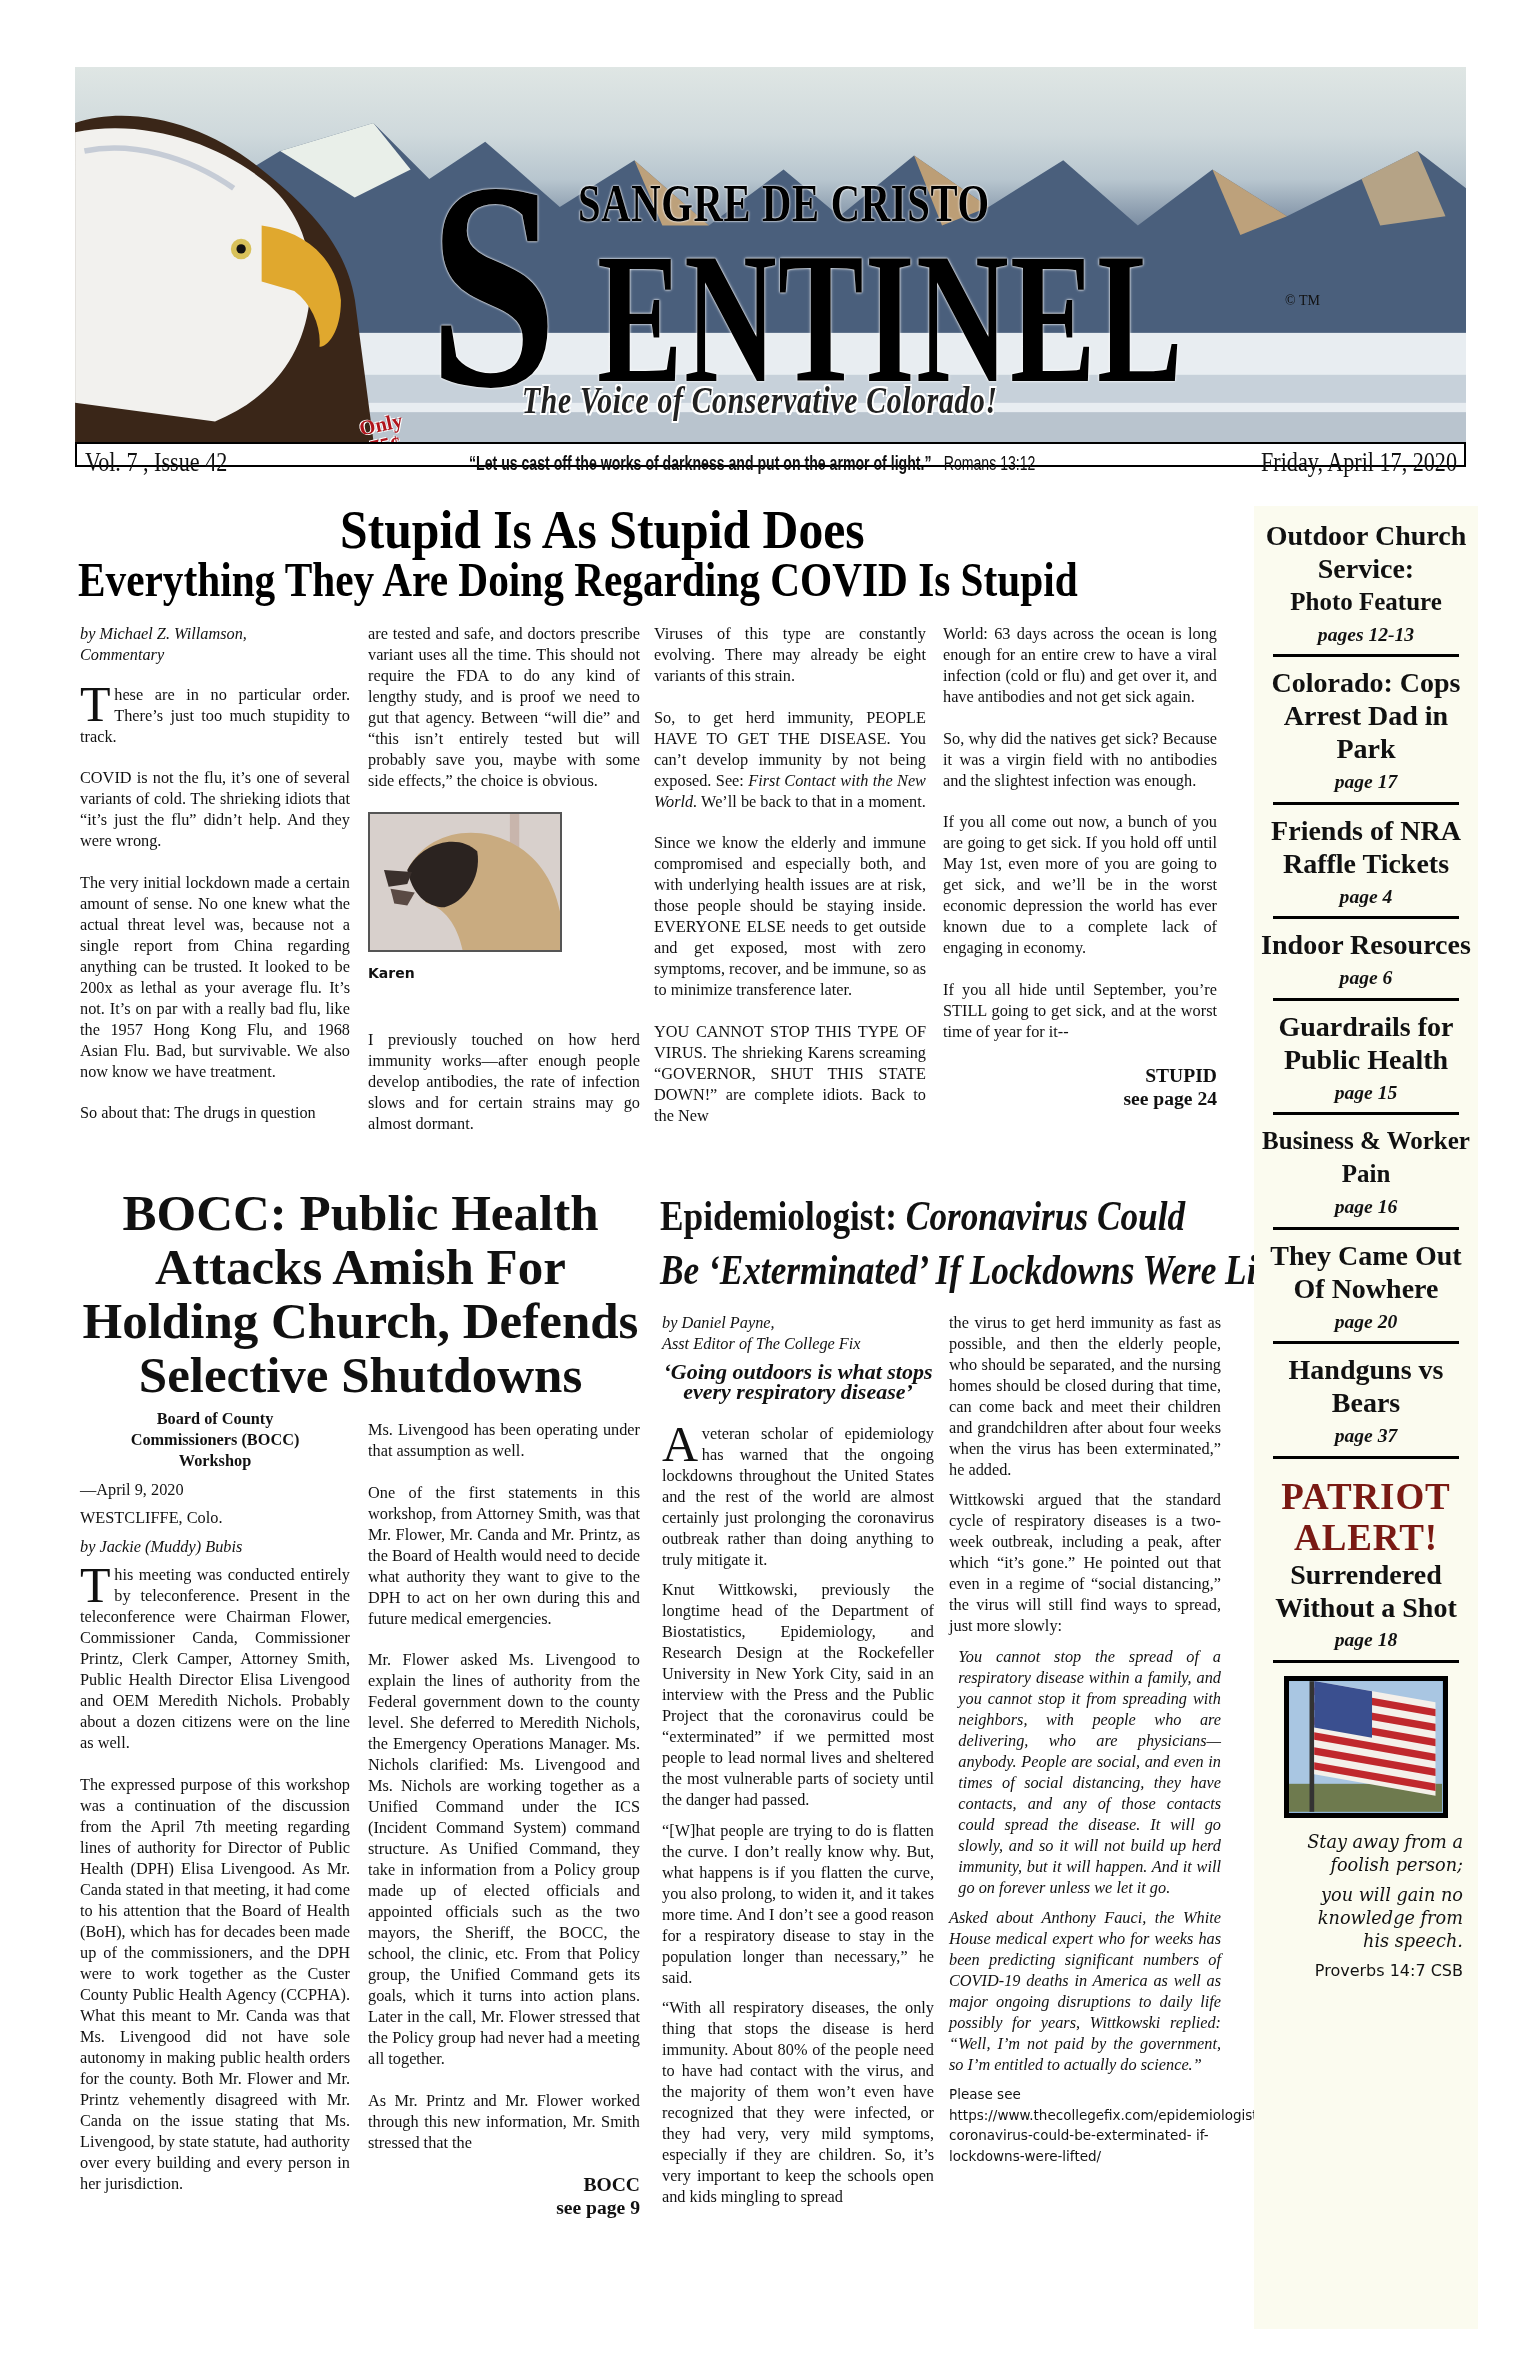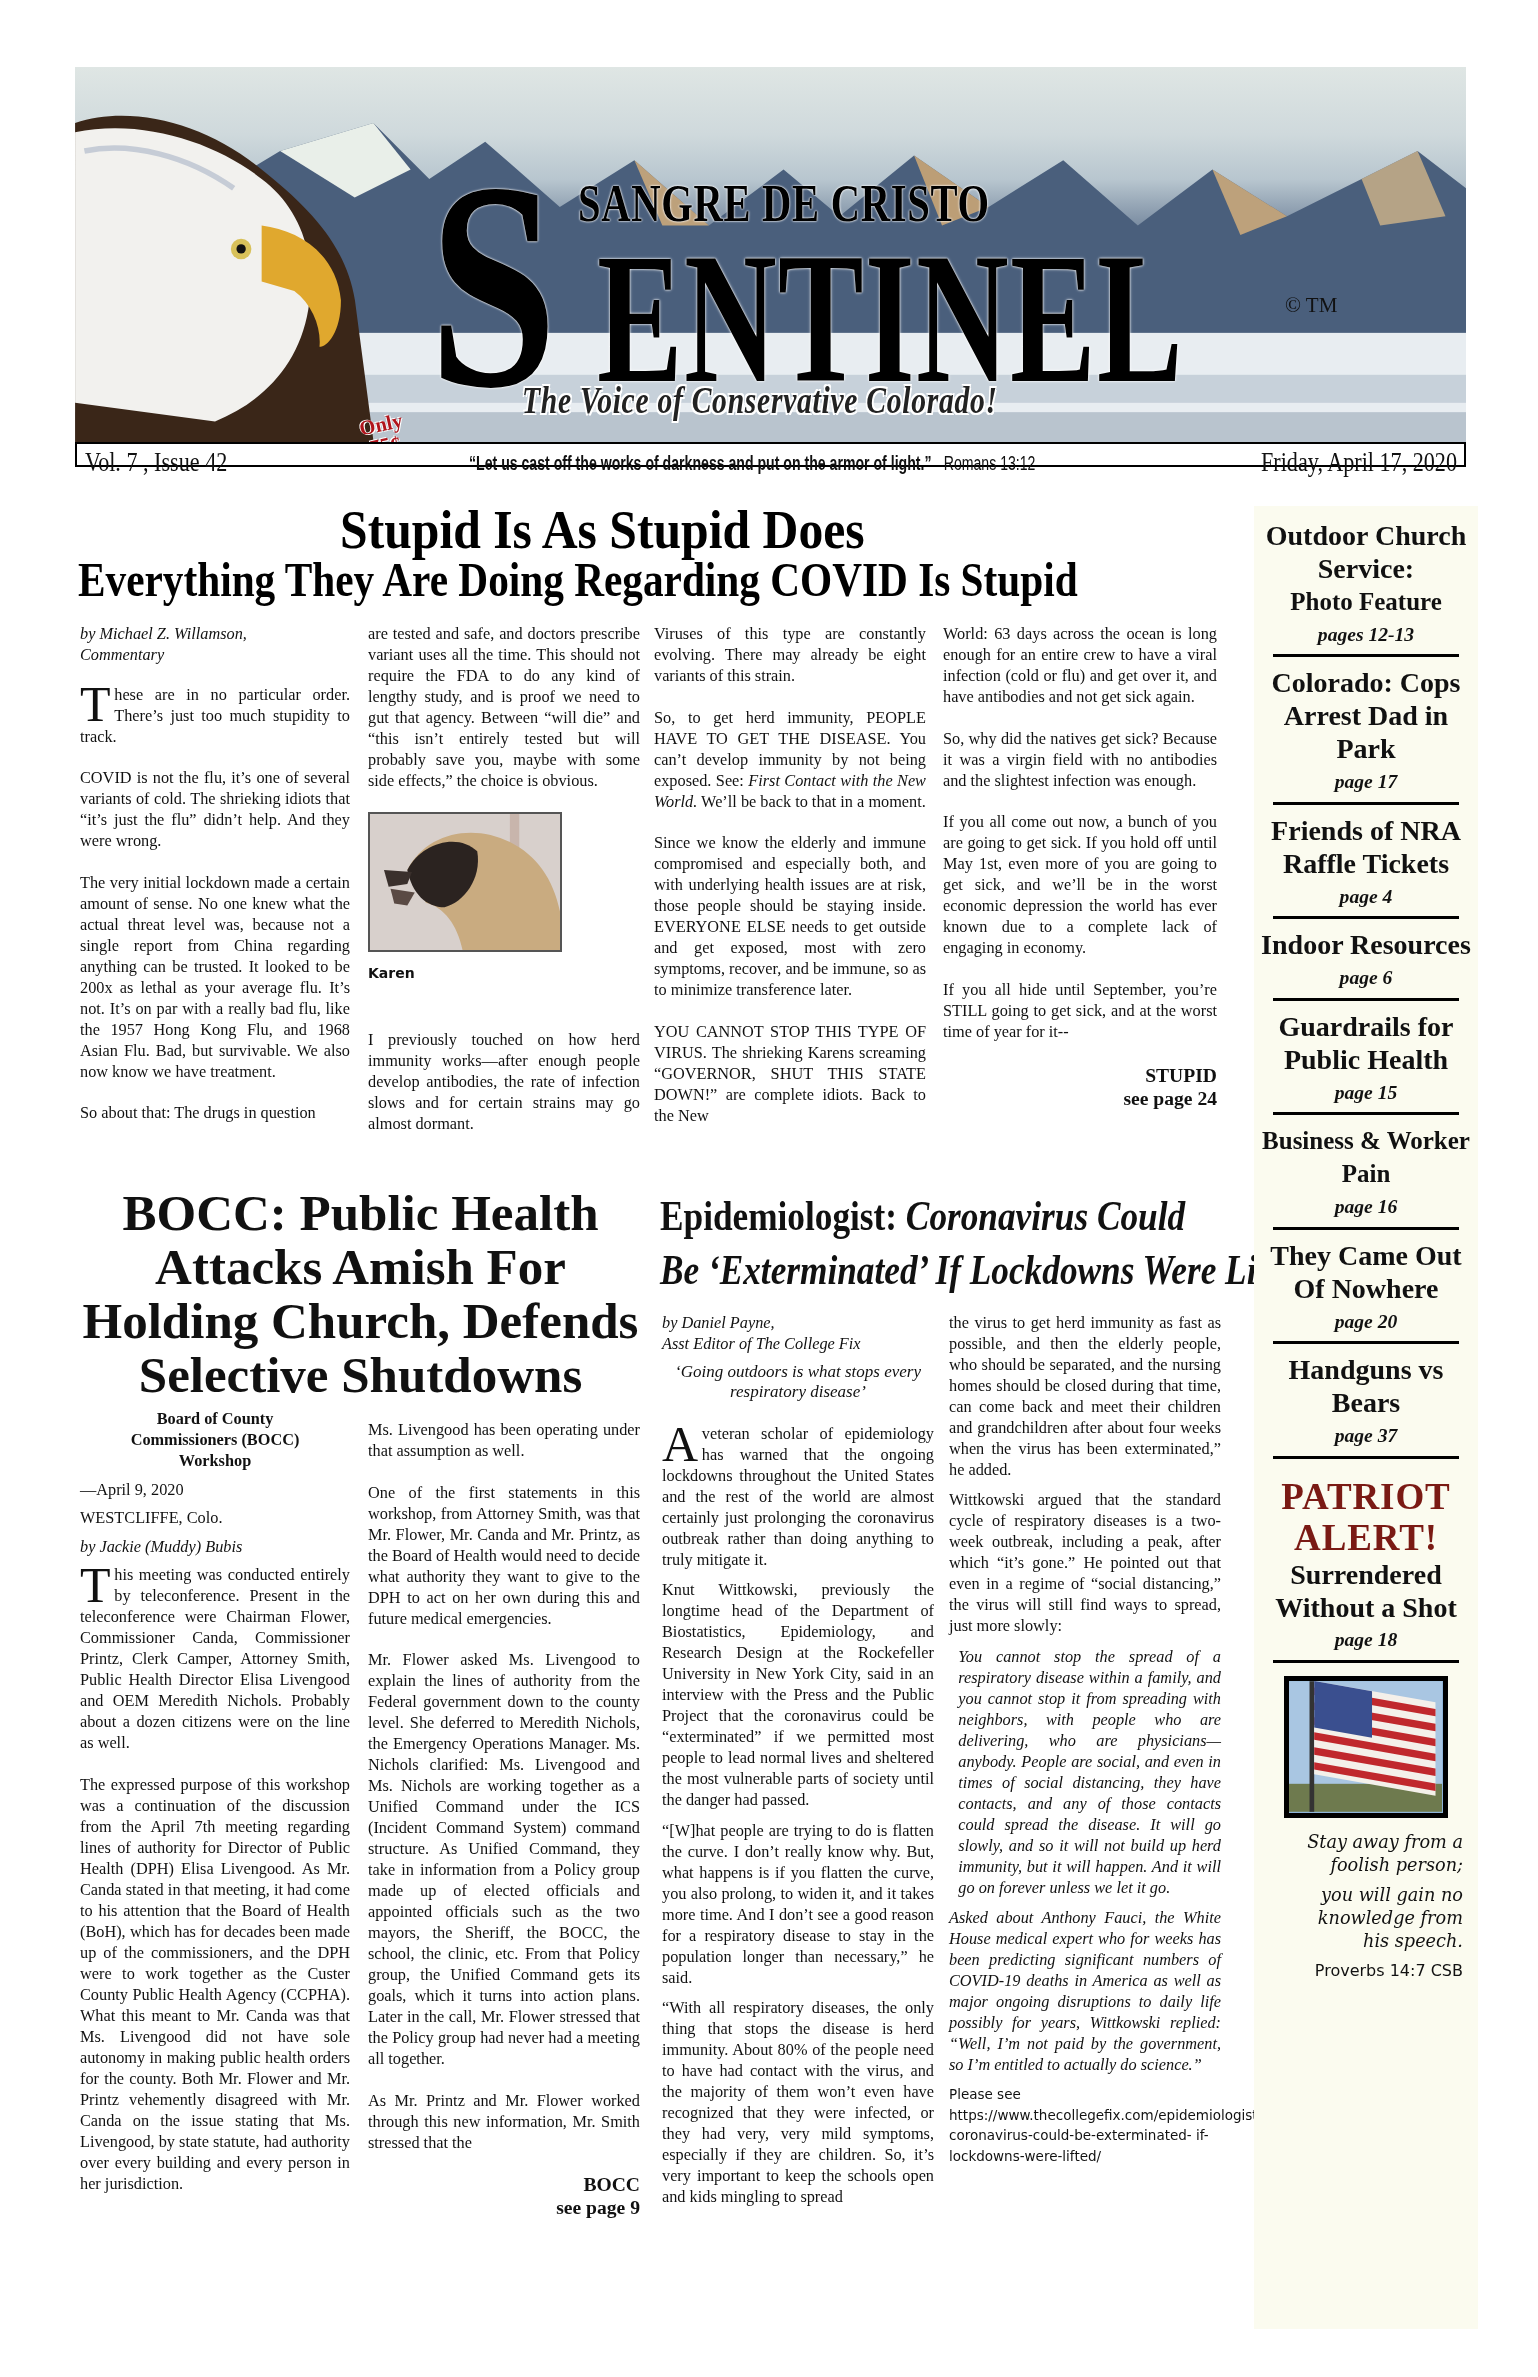--- a/index.html
+++ b/index.html
@@ -10,21 +10,21 @@
   .masthead { position: absolute; left: 75px; top: 67px; width: 1391px; height: 375px; overflow: hidden;
     background: linear-gradient(180deg, #dfe6e4 0%, #cfd9dc 18%, #b8c6cf 30%, #7c8ea3 42%, #4e6482 55%, #5f7592 66%, #c9d3dc 74%, #e6ecf0 82%, #b7c3cf 90%, #8797a9 100%); }
   .mountains { position: absolute; left: 0; top: 0; width: 100%; height: 100%; }
   .eagle { position: absolute; left: 0; top: 0; width: 308px; height: 375px; }
   .title-s { position: absolute; left: 354px; top: 70px; font-family: "Liberation Serif", serif; font-weight: bold; font-size: 296px; line-height: 1; color: #000;
     transform: scaleX(0.78); transform-origin: left top; text-shadow: 0 0 2.8px #fff, 0 0 1.9px #fff; }
   .title-sangre { position: absolute; left: 503px; top: 107px; font-family: "Liberation Serif", serif; font-weight: bold; font-size: 52px; color: #000;
     transform: scaleX(0.78); transform-origin: left top; letter-spacing: 0.9px; text-shadow: 0 0 2.8px #fff, 0 0 1.9px #fff; }
   .title-entinel { position: absolute; left: 522px; top: 158px; font-family: "Liberation Serif", serif; font-weight: bold; font-size: 186px; line-height: 1; color: #000;
     transform: scaleX(0.69); transform-origin: left top; letter-spacing: 1.9px; text-shadow: 0 0 3.7px #fff, 0 0 1.9px #fff; }
-  .title-tm { position: absolute; left: 1210px; top: 226px; font-size: 21px; color: #111; }
+  .title-tm { position: absolute; left: 1210px; top: 226px; font-size: 14px; color: #111; }
   .tagline { position: absolute; left: 447px; top: 312px; font-family: "Liberation Serif", serif; font-style: italic; font-weight: bold; font-size: 37px; color: #222;
     transform: scaleX(0.8); transform-origin: left top; text-shadow: -1.9px -1.9px 0 #fff, 1.9px -1.9px 0 #fff, -1.9px 1.9px 0 #fff, 1.9px 1.9px 0 #fff; letter-spacing: 0.9px; }
   .only-badge { position: absolute; left: 280px; top: 347px; width: 56px; text-align: center; font-family: "Liberation Serif", serif; font-weight: bold; color: #b0141b; font-size: 20.5px; line-height: 20.5px; transform: rotate(-12deg);
     text-shadow: -0.9px -0.9px 0 #fff, 0.9px 0.9px 0 #fff; }
 
   .infobar { position: absolute; left: 75px; top: 442px; width: 1391px; height: 25px; border: 2.8px solid #000; border-top: 2.8px solid #000; display: flex; align-items: center; background: #fff; }
   .vol { position: absolute; left: 7.5px; top: 2.8px; font-size: 27px; font-family: "Liberation Serif", serif; transform: scaleX(0.82); transform-origin: left top; }
   .verse { position: absolute; left: 392px; top: 7.5px; font-size: 19.6px; font-family: "Liberation Sans", sans-serif; font-weight: bold; transform: scaleX(0.72); transform-origin: left top; white-space: nowrap; }
   .verse-ref { font-weight: normal; margin-left: 17px; }
   .date { position: absolute; right: 7.5px; top: 2.8px; font-size: 27px; font-family: "Liberation Serif", serif; transform: scaleX(0.82); transform-origin: right top; white-space: nowrap; }
@@ -39,21 +39,21 @@
 
   
   .col { position: absolute; font-size: 16.3px; line-height: 21px; text-align: justify; hyphens: auto; }
   .col p { margin-bottom: 20.5px; }
   .byline { font-style: italic; text-align: left; }
   .dropcap { float: left; font-size: 50px; line-height: 39px; padding-right: 3.7px; margin-top: 1.9px; }
   .jump { text-align: right; font-weight: bold; font-size: 19.6px; line-height: 23px; }
   .caption { font-family: "DejaVu Sans", sans-serif; font-weight: bold; font-size: 14px; margin: 11.2px 0 45px; text-align: left; }
   .photo-karen { width: 194px; height: 140px; border: 2.8px solid #555; overflow: hidden; }
   .centered-b { text-align: center; font-weight: bold; }
-  .subhead-i { text-align: center; font-weight: normal; font-style: italic; font-size: 17px; line-height: 20.5px; margin: 3.7px 0 9.3px; }
+  .subhead-i { text-align: center; font-weight: bold; font-style: italic; font-size: 22px; line-height: 20.5px; margin: 3.7px 0 9.3px; }
   .quote-i { font-style: italic; padding-left: 9.3px; }
   .url-note { font-family: "DejaVu Sans", sans-serif; font-size: 13.5px; line-height: 20.5px; text-align: left; }
 
   
   .sidebar { position: absolute; left: 1254px; top: 506px; width: 224px; height: 1823px; background: #fbfbef; }
   .sb-item { text-align: center; padding: 0 5.6px; }
   .sb-title { font-family: "Liberation Serif", serif; font-weight: bold; font-size: 28px; line-height: 33px; }
   .sb-title.sm { font-size: 25px; }
   .sb-page { font-family: "Liberation Serif", serif; font-weight: bold; font-style: italic; font-size: 19.6px; line-height: 28px; margin: 2.8px 0 5.6px; }
   .sb-rule { height: 2.8px; background: #000; margin: 3.7px 18.6px 9.3px; }

